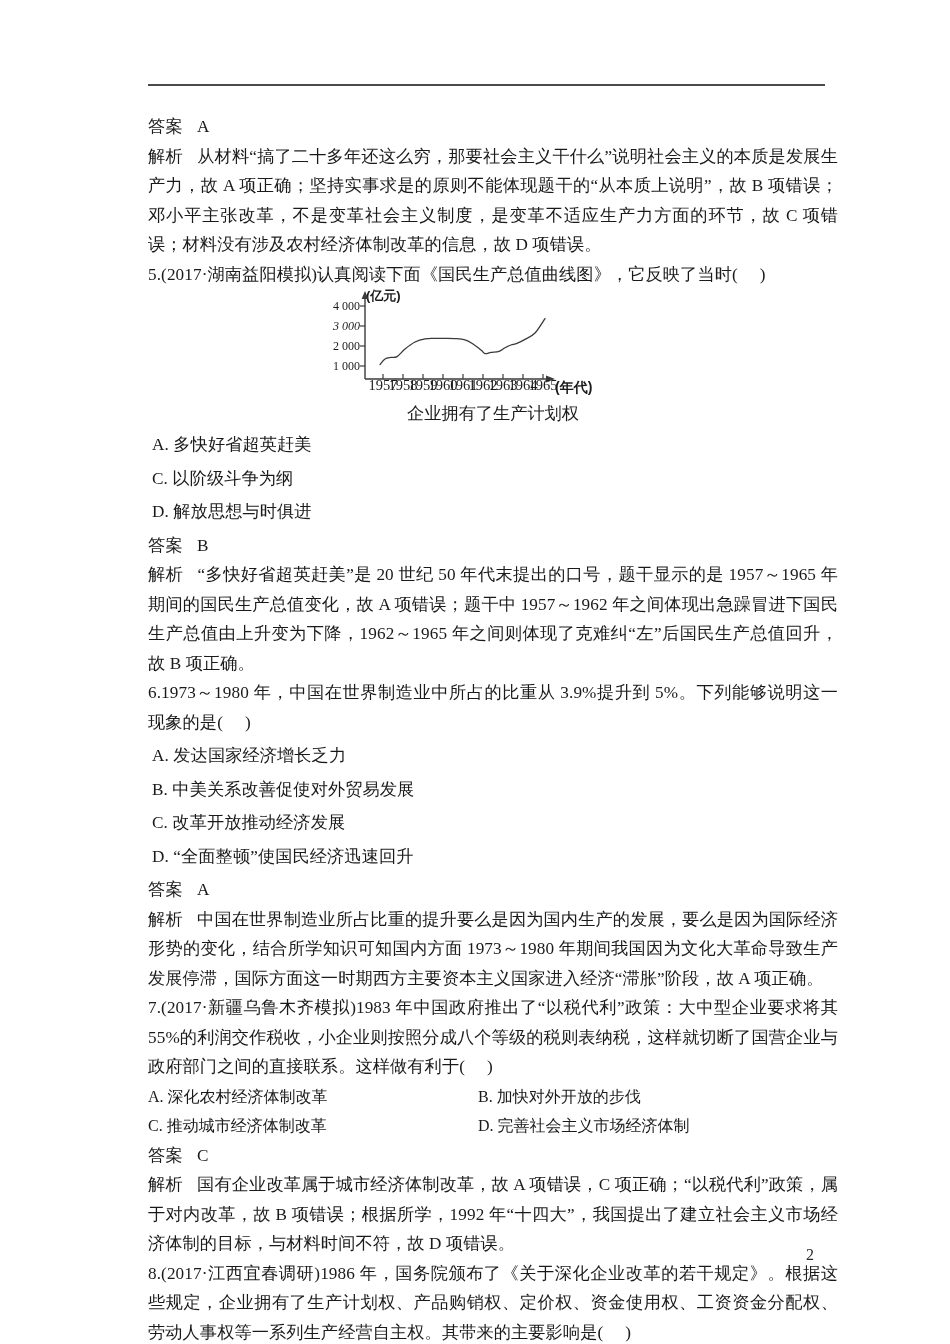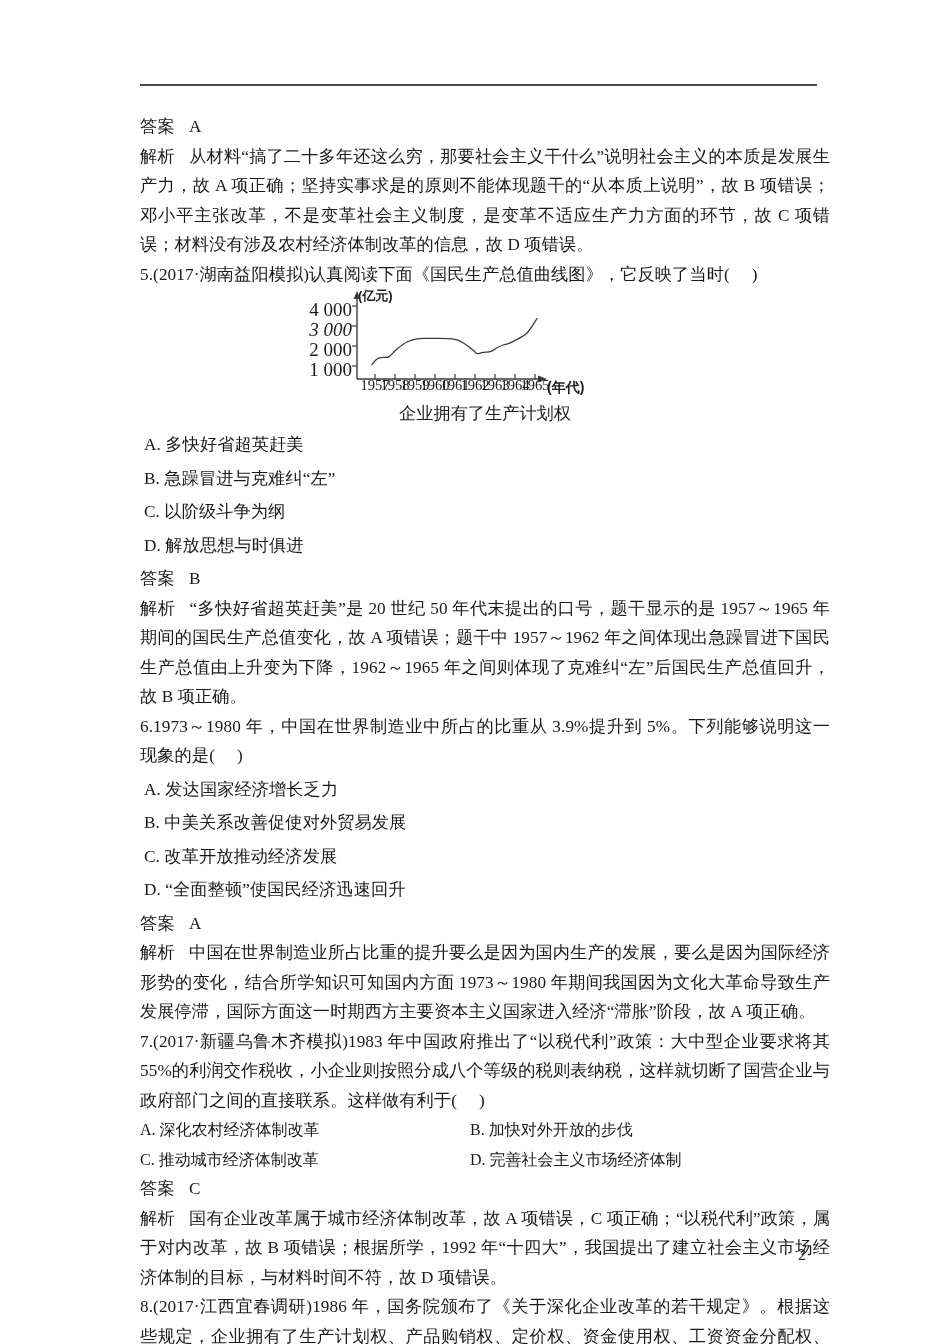--- a/index.html
+++ b/index.html
@@ -10,21 +10,21 @@
   body {
     width: 950px;
     height: 1344px;
     position: relative;
     font-family: "Liberation Serif", "DejaVu Serif", serif;
     color: #1a1a1a;
     overflow: hidden;
   }
   .page {
     position: absolute;
-    left: 0; top: 0;
+    left: 8px; top: 0;
     width: 884px;
     height: 1344px;
   }
   .header-rule {
     position: absolute;
     left: 140px;
     top: 84px;
     width: 677px;
     height: 2px;
     background: #4a4a4a;
@@ -83,21 +83,21 @@
     left: 63px;
     top: -4px;
     font-size: 13px;
     font-family: "Liberation Sans", sans-serif;
     font-weight: bold;
     white-space: nowrap;
   }
   .ylabel {
     position: absolute;
     right: 0;
-    font-size: 19px;
+    font-size: 12px;
     white-space: nowrap;
     text-align: right;
     font-family: "Liberation Serif", serif;
   }
   .ylabels-wrap {
     position: absolute;
     left: 0;
     top: 0;
     width: 57px;
     height: 112px;
@@ -203,21 +203,20 @@
           <div class="xlabel" style="left:220px;text-align:right;">1964</div>
           <div class="xlabel" style="left:240px;">1965</div>
           <div class="xunit" style="left:252px;top:2px;">(年代)</div>
         </div>
       </div>
 
       <div class="fig-caption">企业拥有了生产计划权</div>
     </div>
 
     <p class="opt">A. 多快好省超英赶美</p>
-    <p class="opt">B. 急躁冒进与克难纠“左”</p>
     <p class="opt">C. 以阶级斗争为纲</p>
     <p class="opt">D. 解放思想与时俱进</p>
 
     <p class="label-line"><span class="lbl">答案</span><span class="gap-sm"></span><span>B</span></p>
 
     <p><span class="lbl">解析</span><span class="gap-sm"></span><span>“多快好省超英赶美”是 20 世纪 50 年代末提出的口号，题干显示的是 1957～1965 年期间的国民生产总值变化，故 A 项错误；题干中 1957～1962 年之间体现出急躁冒进下国民生产总值由上升变为下降，1962～1965 年之间则体现了克难纠“左”后国民生产总值回升，故 B 项正确。</span></p>
 
     <p><span>6.1973～1980 年，中国在世界制造业中所占的比重从 3.9%提升到 5%。下列能够说明这一现象的是(</span><span class="blank-space"></span><span>)</span></p>
 
     <p class="opt">A. 发达国家经济增长乏力</p>

